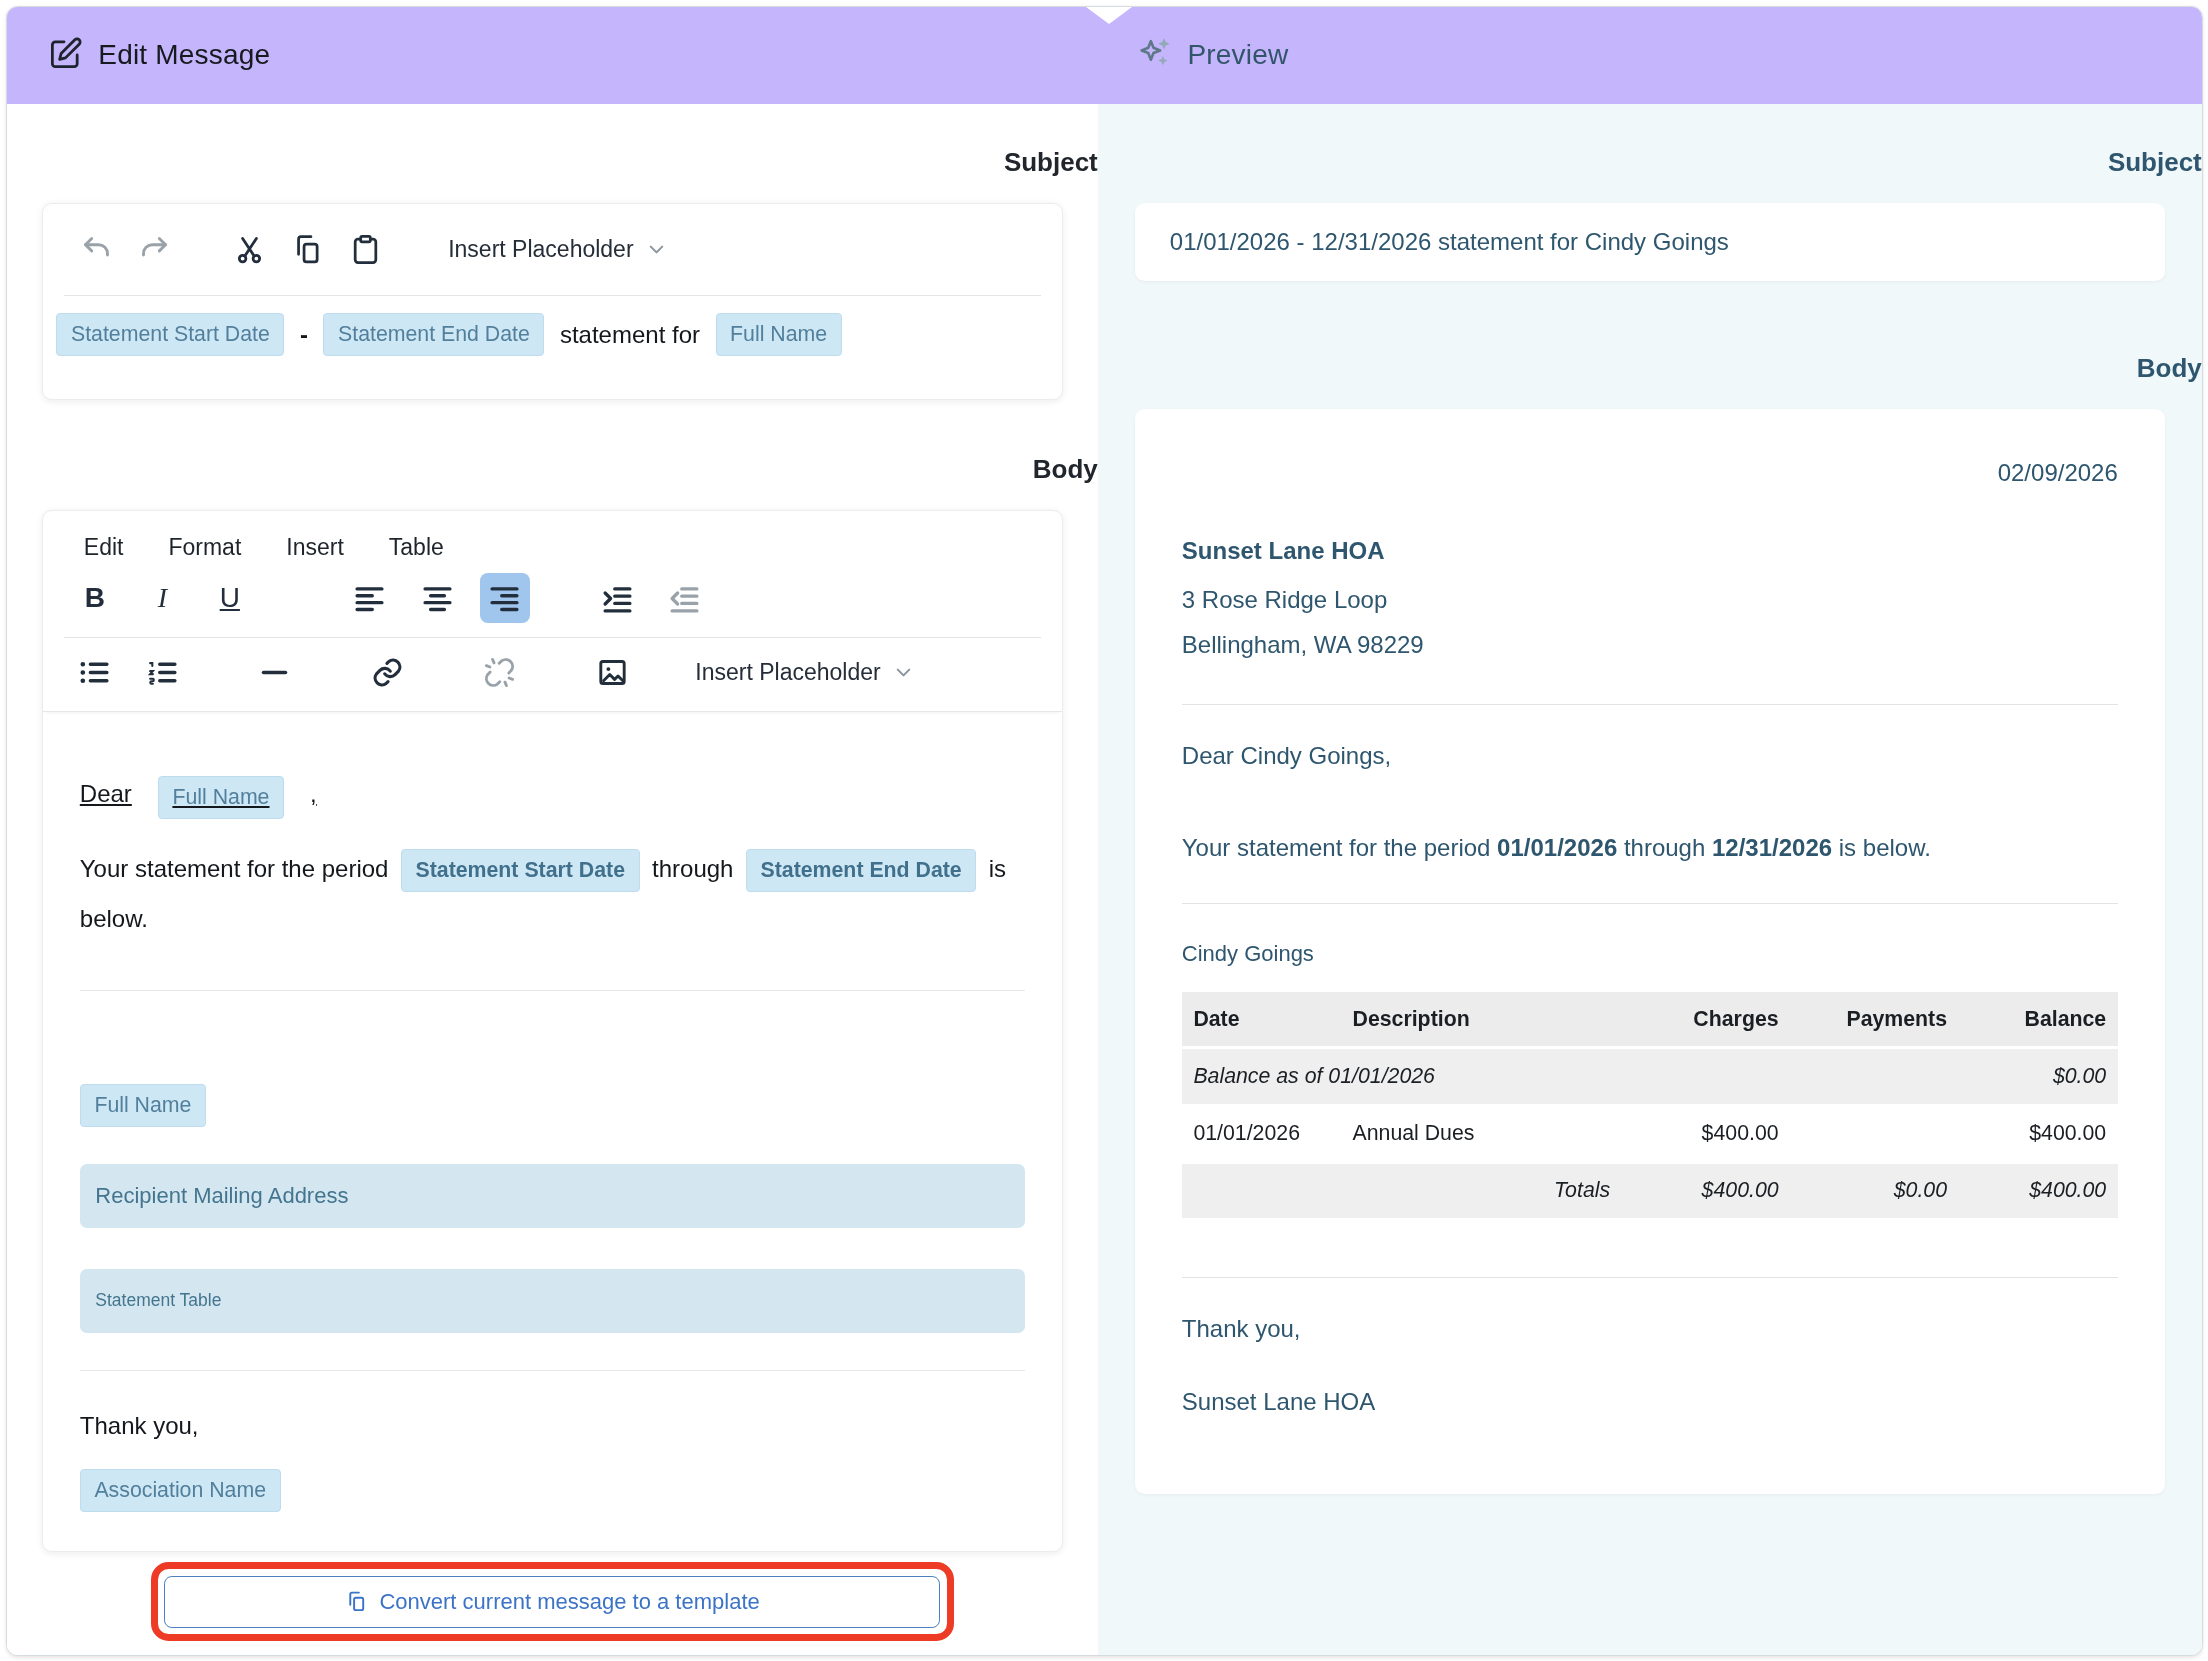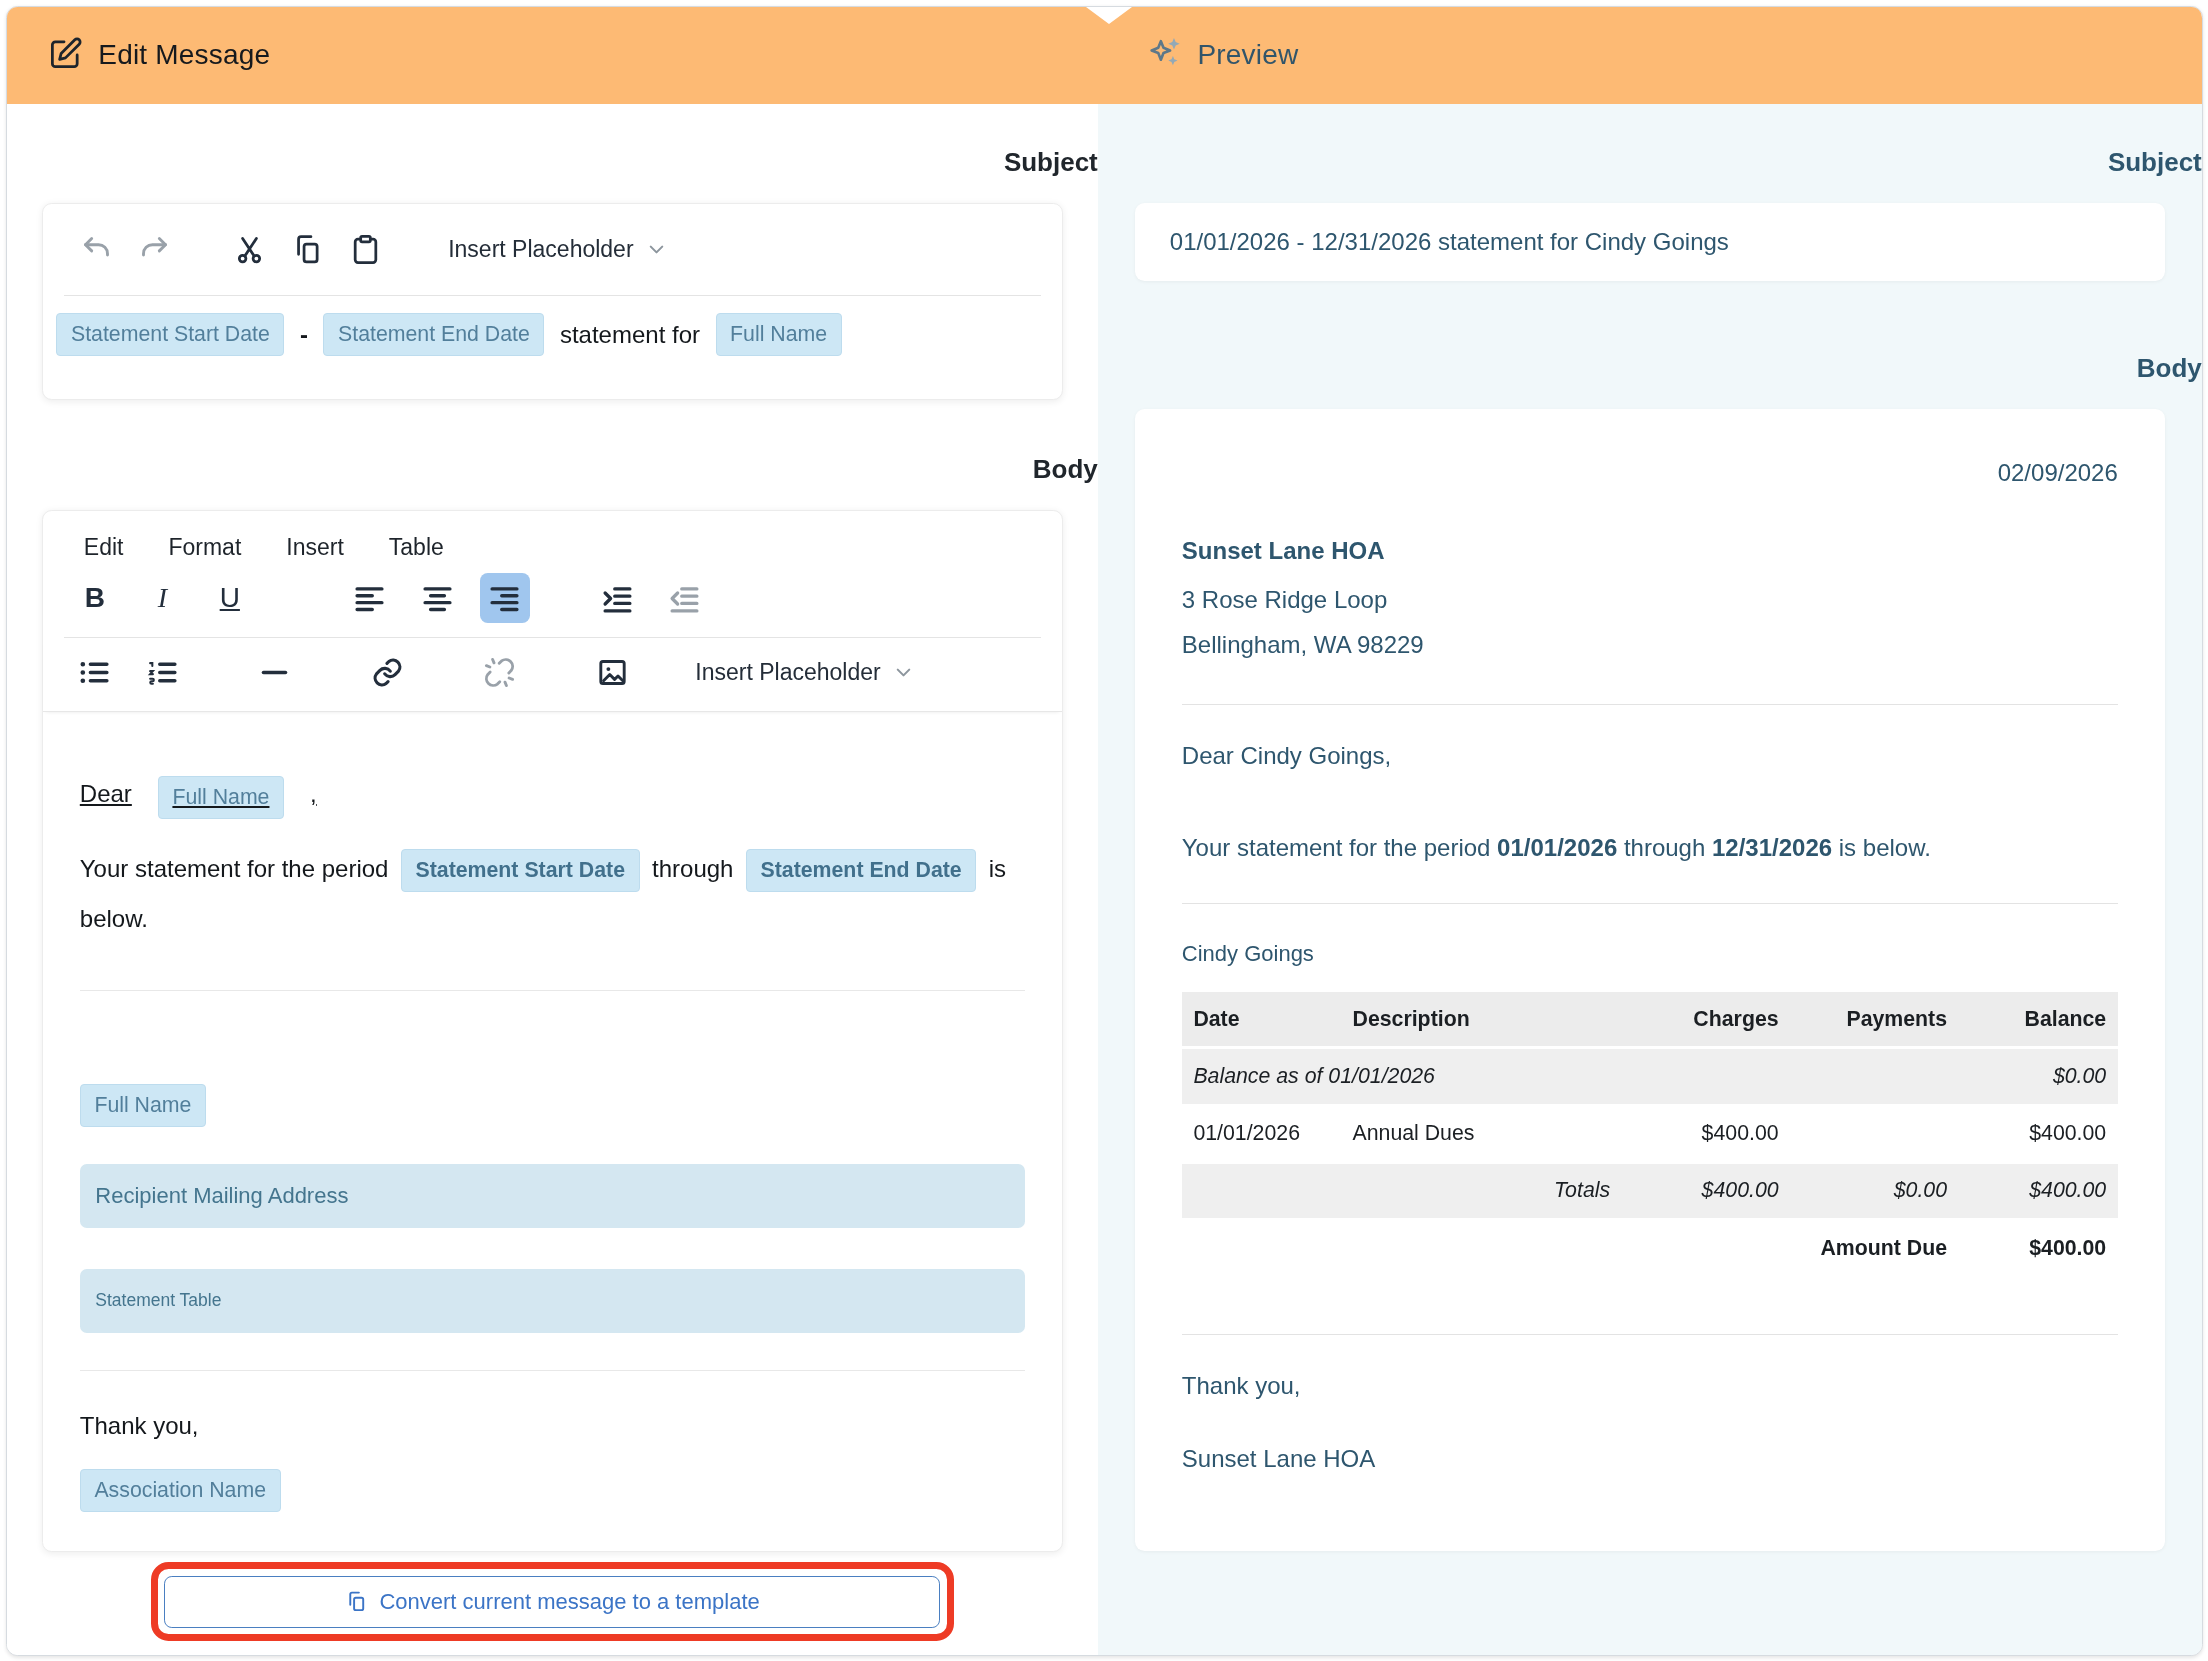--- a/index.html
+++ b/index.html
@@ -6,21 +6,21 @@
   html,body { background:#ffffff; font-family:"Liberation Sans","DejaVu Sans",sans-serif; }
   .page {
     position:relative; width:2197px; height:1650px; margin:5.8px;
     border:1px solid #d6dbe0; border-radius:11.6px; overflow:hidden;
     box-shadow:0 1.9px 3.9px rgba(0,0,0,.10); background:#ffffff;
     display:flex; flex-direction:column;
   }
   .notch { position:absolute; top:0; left:1079px; width:0; height:0; z-index:6;
     border-left:23px solid transparent; border-right:23px solid transparent; border-top:17.5px solid #ffffff; }
 
-  .header-row { display:flex; height:97px; background:#fdba74; flex:0 0 auto;gap:10px; }
+  .header-row { display:flex; height:97px; background:#c4b5fd; flex:0 0 auto; }
   .header-left { width:1091px; display:flex; align-items:center; padding-left:41px; gap:15.5px; }
   .header-right { flex:1; display:flex; align-items:center; padding-left:39px; gap:13.6px; }
   .app-title { font-size:28px; font-weight:500; color:#16191d; letter-spacing:0.2px; }
   .preview-title { font-size:28px; font-weight:500; color:#32556a; letter-spacing:0.2px; }
 
   .content-row { flex:1; display:flex; }
   .left-pane { width:1091px; background:#ffffff; position:relative; }
   .right-pane { flex:1; background:#f1f8fa; position:relative; }
 
   .section-label { text-align:right; font-size:26px; font-weight:600; color:#20262c; }
@@ -393,24 +393,20 @@
               <td class="num"></td>
               <td class="num">$400.00</td>
             </tr>
             <tr class="stripe italic">
               <td></td>
               <td class="num">Totals</td>
               <td class="num">$400.00</td>
               <td class="num">$0.00</td>
               <td class="num">$400.00</td>
             </tr>
-            <tr class="boldrow">
-              <td colspan="4" class="num">Amount Due</td>
-              <td class="num">$400.00</td>
-            </tr>
           </tbody>
         </table>
 
         <hr class="pv-hr" style="margin-top:56px;">
         <div class="pv-closing">Thank you,</div>
         <div class="pv-signature">Sunset Lane HOA</div>
       </div>
     </div>
   </div>
 </div>

